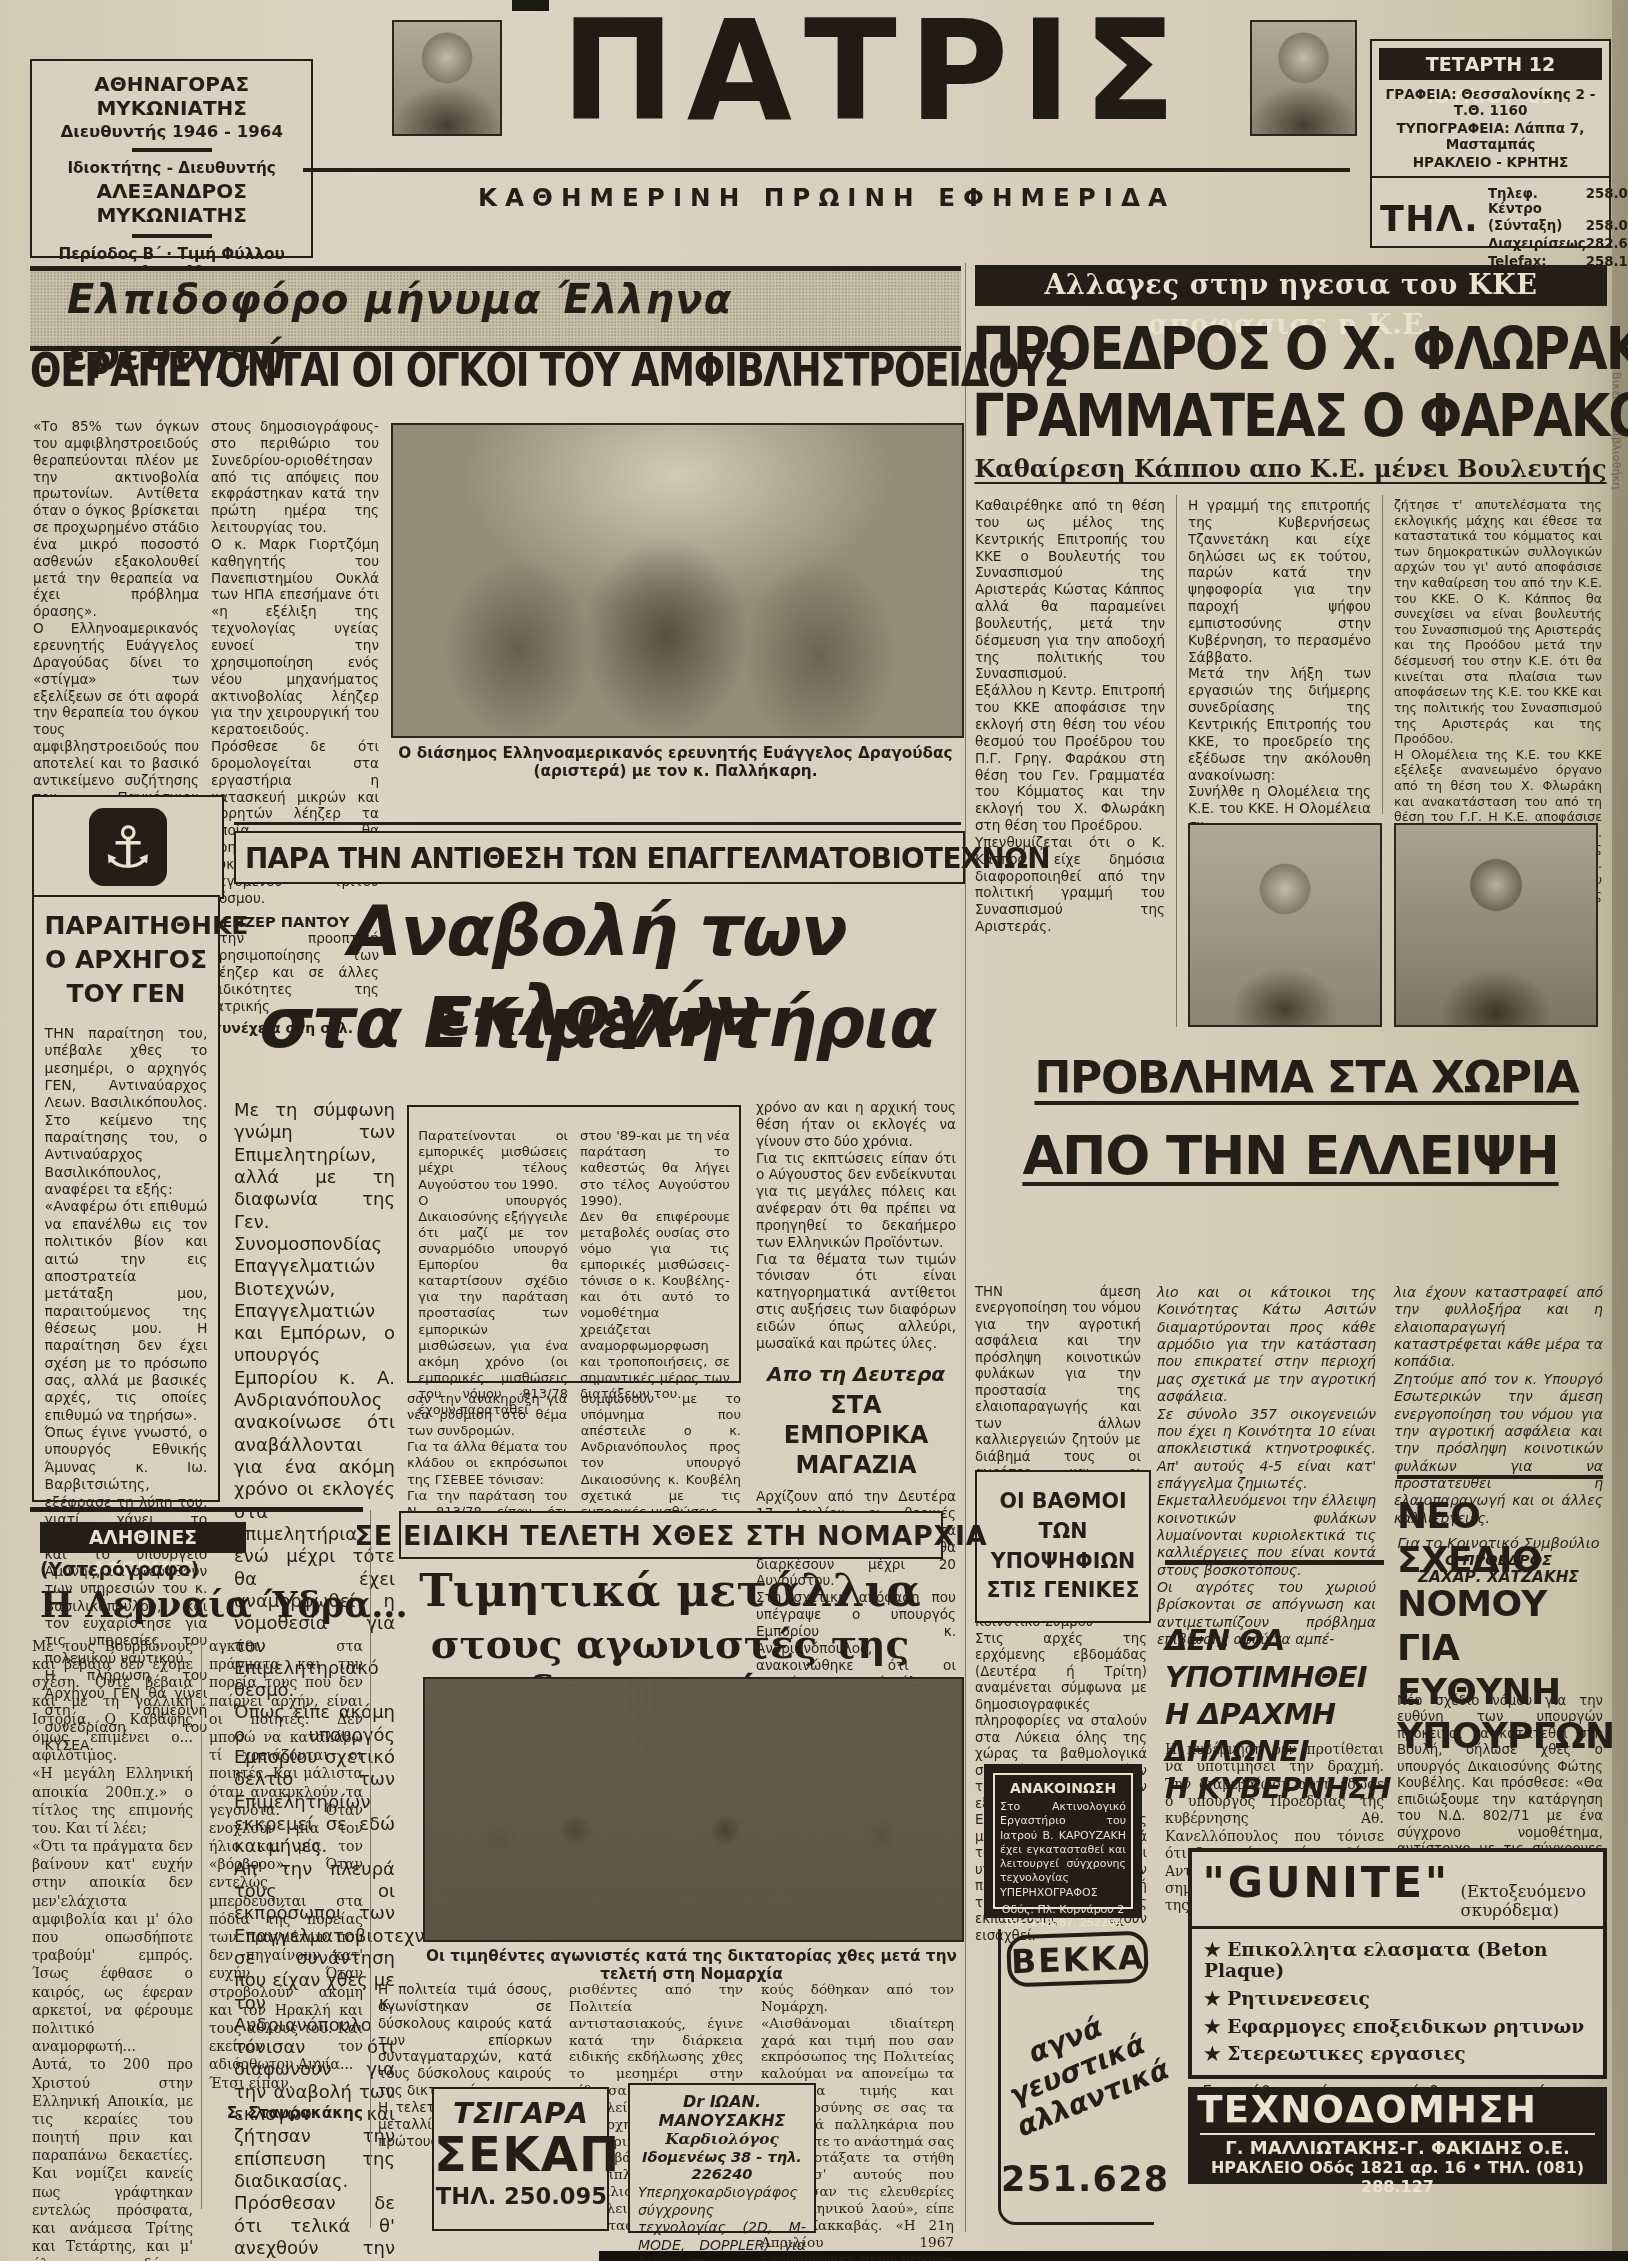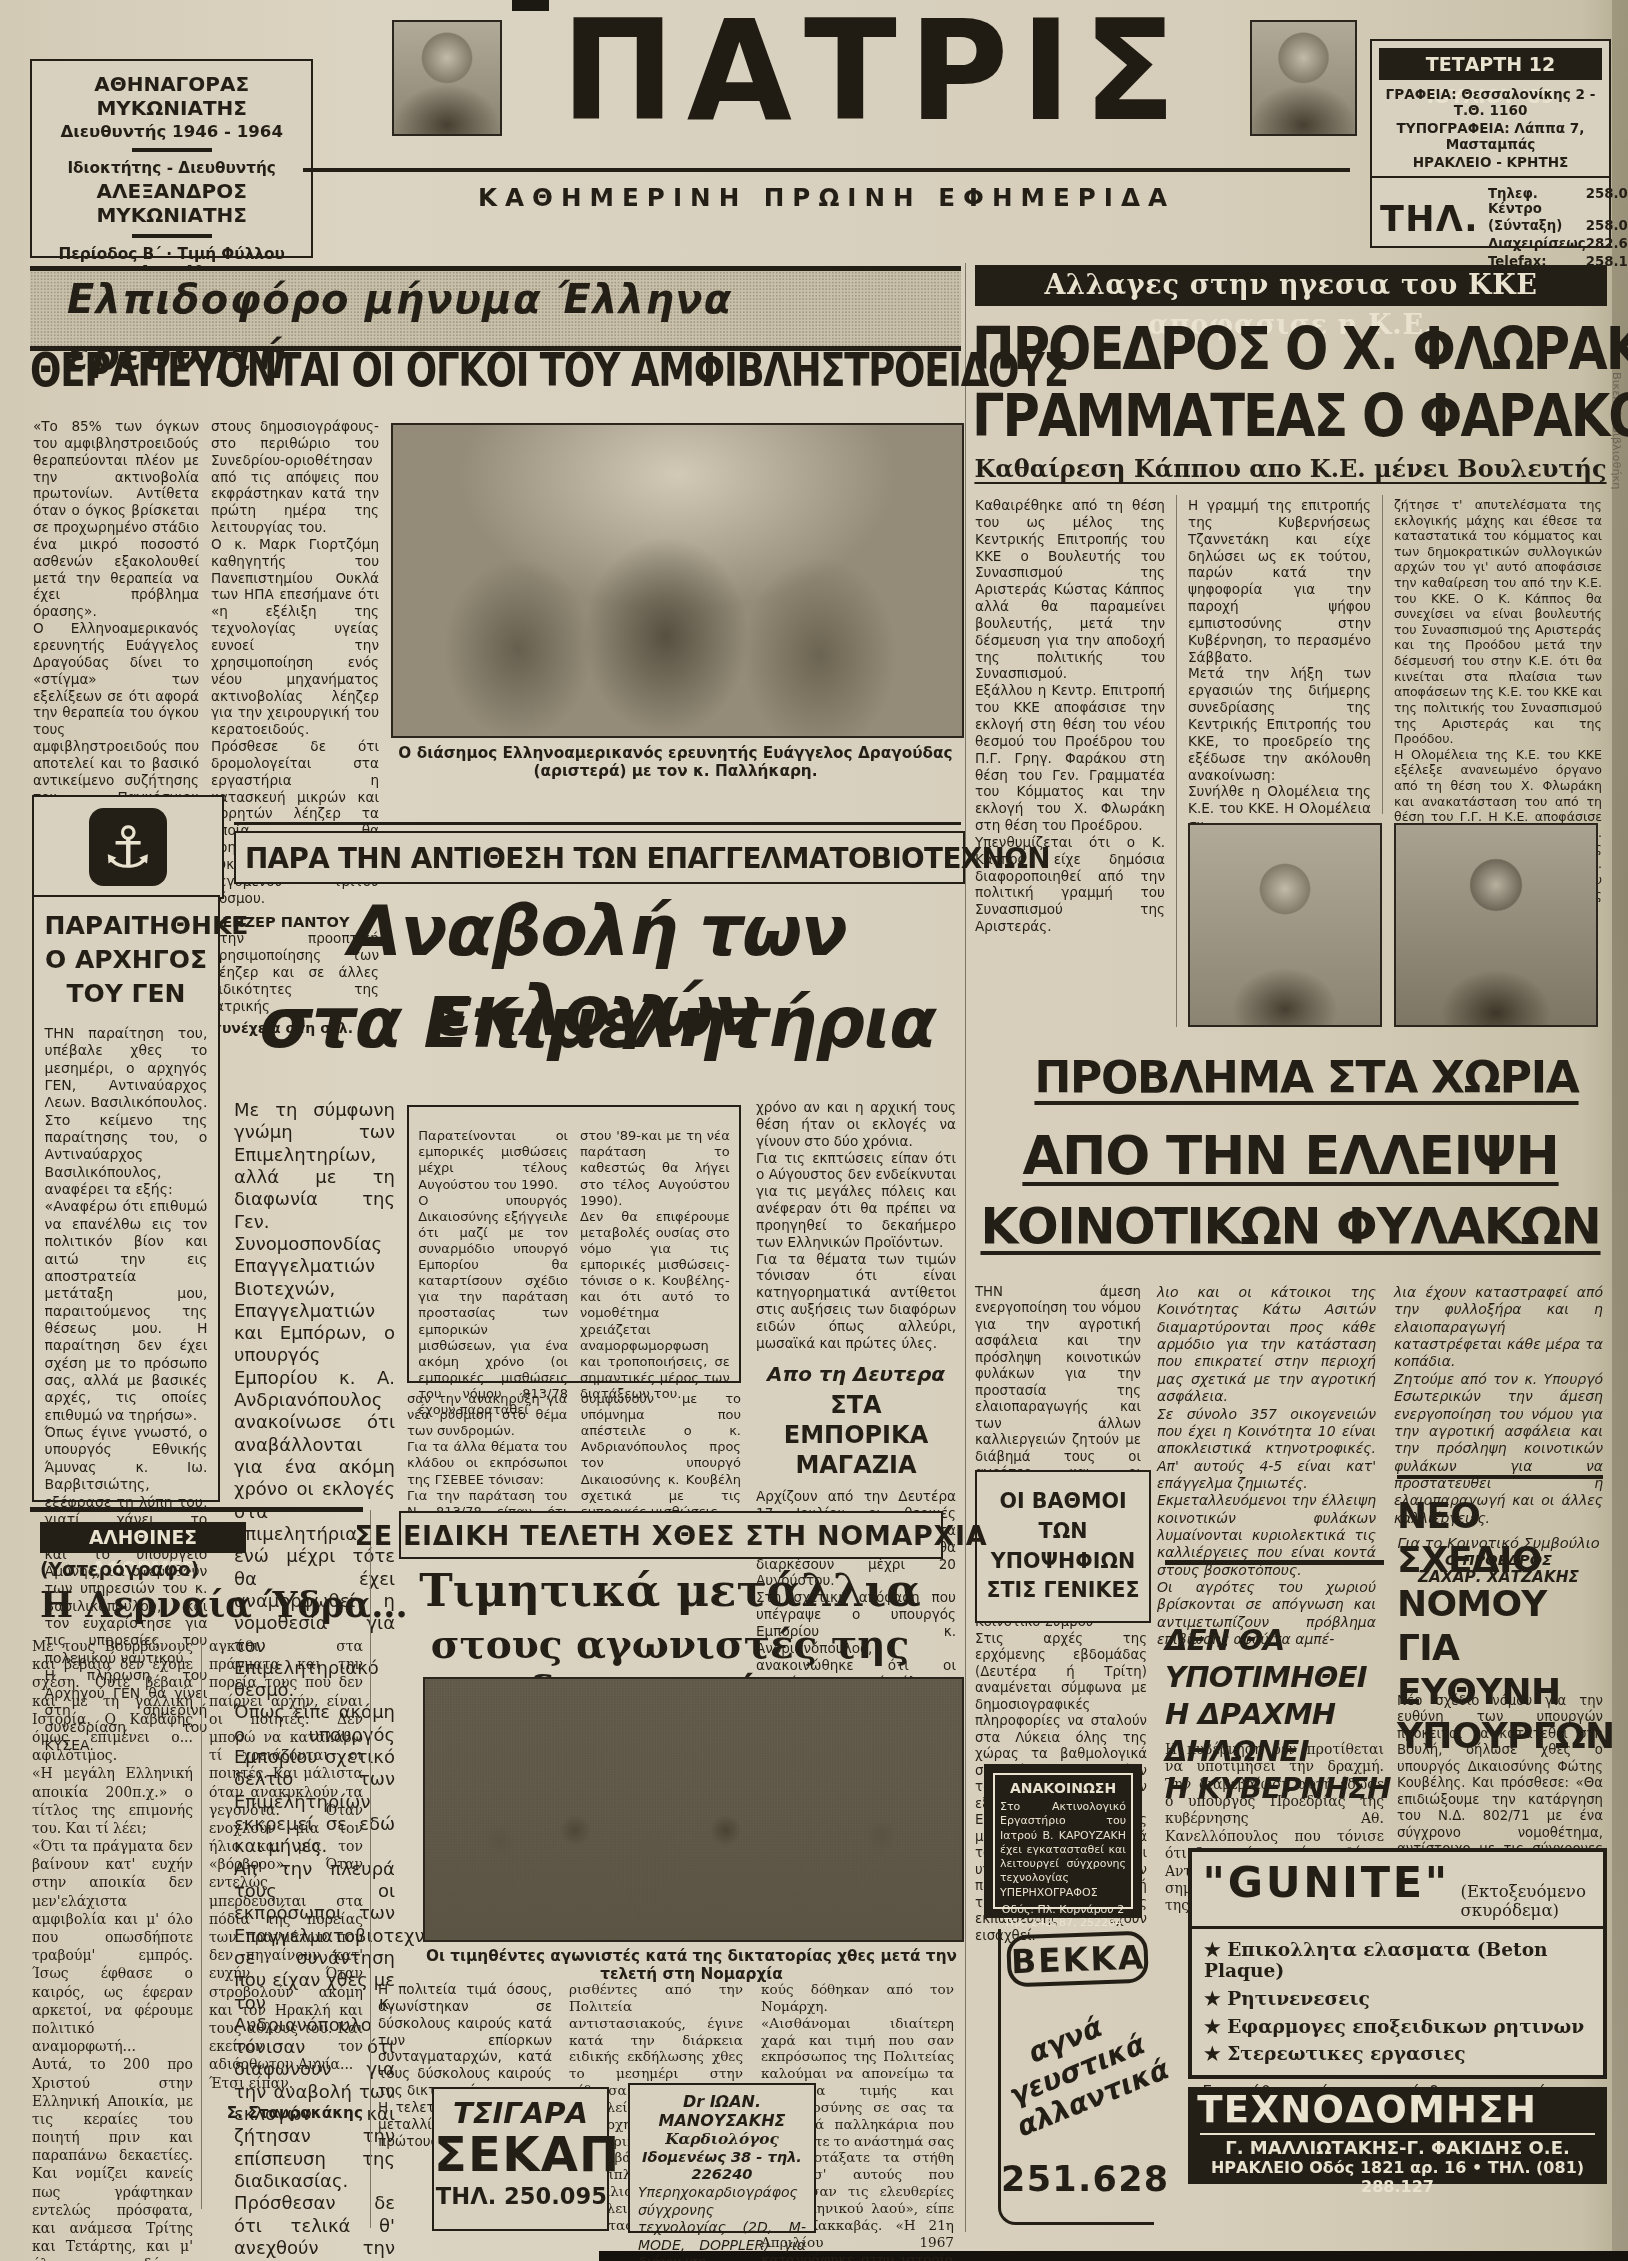--- a/index.html
+++ b/index.html
@@ -188,21 +188,20 @@
   <div class="abs" style="left:1394px;top:497px;width:208px;">
     <div class="bt" style="font-size:12.6px;">ζήτησε τ' απυτελέσματα της εκλογικής μάχης και έθεσε τα καταστατικά του κόμματος και των δημοκρατικών συλλογικών αρχών του γι' αυτό αποφάσισε την καθαίρεση του από την Κ.Ε. του ΚΚΕ. Ο Κ. Κάππος θα συνεχίσει να είναι βουλευτής του Συνασπισμού της Αριστεράς και της Προόδου μετά την δέσμευσή του στην Κ.Ε. ότι θα κινείται στα πλαίσια των αποφάσεων της Κ.Ε. του ΚΚΕ και της πολιτικής του Συνασπισμού της Αριστεράς και της Προόδου.
 Η Ολομέλεια της Κ.Ε. του ΚΚΕ εξέλεξε ανανεωμένο όργανο από τη θέση του Χ. Φλωράκη και ανακατάσταση του από τη θέση του Γ.Γ. Η Κ.Ε. αποφάσισε ομόφωνα την εκλογή του Γ. Φαράκου στη θέση του Γ.Γ. της Κ.Ε. και την ανάδειξη του Χ. Φλωράκη στη θέση του Προέδρου της Κεντρικής Επιτροπής του κόμματος.</div>
   </div>
 
   <div class="abs portrait" style="left:1188px;top:823px;width:190px;height:200px;"></div>
   <div class="abs portrait" style="left:1394px;top:823px;width:200px;height:200px;background-image:radial-gradient(circle 36px at 50% 30%,#b9b1a0,#6f6757 70%,transparent 74%),radial-gradient(ellipse 76px 60px at 50% 94%,#3e3729,transparent 72%),linear-gradient(#aaa290,#7e7664);"></div>
 
   <div class="abs b c underl" style="left:988px;top:1052px;width:637px;font-size:44px;letter-spacing:-1.3px;">ΠΡΟΒΛΗΜΑ ΣΤΑ ΧΩΡΙΑ</div>
   <div class="abs b c underl" style="left:972px;top:1125px;width:637px;font-size:53px;letter-spacing:-1.3px;">ΑΠΟ ΤΗΝ ΕΛΛΕΙΨΗ</div>
-  <div class="abs b c underl" style="left:972px;top:1198px;width:637px;font-size:49px;letter-spacing:-1.3px;">ΚΟΙΝΟΤΙΚΩΝ ΦΥΛΑΚΩΝ</div>
 
   <div class="abs" style="left:975px;top:1284px;width:166px;">
     <div class="bt" style="font-size:13.3px;">ΤΗΝ άμεση ενεργοποίηση του νόμου για την αγροτική ασφάλεια και την πρόσληψη κοινοτικών φυλάκων για την προστασία της ελαιοπαραγωγής και των άλλων καλλιεργειών ζητούν με διάβημά τους οι αγρότες και οι κτηνοτρόφοι από τον υπουργό Εσωτερικών.
 Στο σχετικό έγγραφο του Κοινοτικού Συμβουλίου Κάτω Ασιτών, στον Υπουργό τονίζεται:
 Ο Πρόεδρος, το Κοινοτικό Συμβού-</div>
   </div>
   <div class="abs" style="left:1157px;top:1284px;width:219px;">
     <div class="bt i" style="font-size:14px;">λιο και οι κάτοικοι της Κοινότητας Κάτω Ασιτών διαμαρτύρονται προς κάθε αρμόδιο για την κατάσταση που επικρατεί στην περιοχή μας σχετικά με την αγροτική ασφάλεια.
 Σε σύνολο 357 οικογενειών που έχει η Κοινότητα 10 είναι αποκλειστικά κτηνοτροφικές. Απ' αυτούς 4-5 είναι κατ' επάγγελμα ζημιωτές.
 Εκμεταλλευόμενοι την έλλειψη κοινοτικών φυλάκων λυμαίνονται κυριολεκτικά τις καλλιέργειες που είναι κοντά στους βοσκοτόπους.

